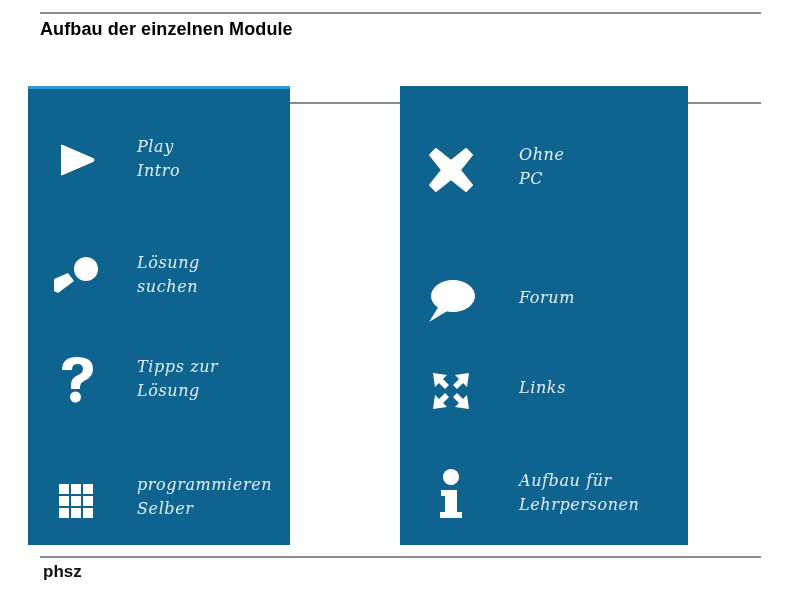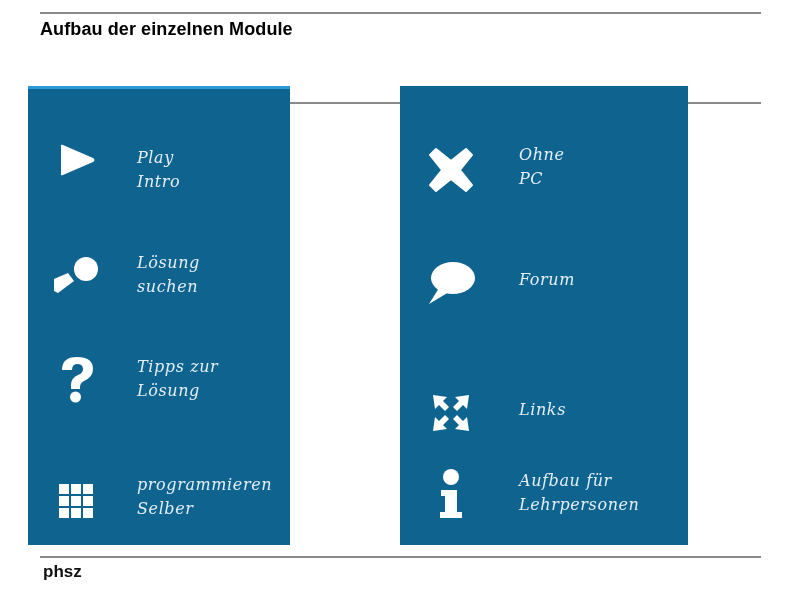--- a/index.html
+++ b/index.html
@@ -42,21 +42,21 @@
 <div class="hline" style="left:290px; top:102px; width:471px;"></div>
 
 <div class="panel left">
 
   <div class="item" style="top:40px;">
     <div class="icon" style="left:22px; top:6px;">
       <svg width="40" height="34" viewBox="0 0 40 34">
           <path d="M4 3 Q3 1 6 2 L36 15 Q39 17 36 19 L6 32 Q3 33 4 31 Z" fill="#fff"></path>
         </svg>
     </div>
-    <div class="label" style="left:109px; top:6px;margin-top:11px;">
+    <div class="label" style="left:109px; top:6px;">
       <span>Play</span>
       <span>Intro</span>
     </div>
   </div>
 
   <div class="item" style="top:156px;">
     <div class="icon" style="left:22px; top:6px;">
       <svg width="50" height="42" viewBox="0 0 50 42">
           <circle cx="34" cy="14" r="12" fill="#fff"></circle>
           <path d="M2 24 L16 18 L22 26 L6 38 L2 36 Z" fill="#fff"></path>
@@ -109,33 +109,33 @@
       <svg width="46" height="46" viewBox="0 0 46 46">
           <path d="M8 2 L23 14 L38 2 L44 8 L32 23 L44 38 L38 44 L23 32 L8 44 L2 38 L14 23 L2 8 Z" fill="#fff" stroke="#fff" stroke-width="2" stroke-linejoin="round"></path>
         </svg>
     </div>
     <div class="label" style="left:119px; top:4px;">
       <span>Ohne</span>
       <span>PC</span>
     </div>
   </div>
 
-  <div class="item" style="top:168px;text-align:right;">
+  <div class="item" style="top:186px;text-align:right;">
     <div class="icon" style="left:24px; top:4px;">
       <svg width="52" height="46" viewBox="0 0 52 46">
           <ellipse cx="28" cy="18" rx="22" ry="16" fill="#fff"></ellipse>
           <path d="M14 28 L4 44 L24 32 Z" fill="#fff"></path>
         </svg>
     </div>
     <div class="label" style="left:119px; top:14px;">
       <span>Forum</span>
     </div>
   </div>
 
-  <div class="item" style="top:298px;">
+  <div class="item" style="top:276px;">
     <div class="icon" style="left:24px; top:4px;">
       <svg width="44" height="44" viewBox="0 0 44 44" fill="#fff">
         <path d="M4 4 L18 6 L14 10 L20 16 L16 20 L10 14 L6 18 Z"></path>
         <path d="M40 4 L38 18 L34 14 L28 20 L24 16 L30 10 L26 6 Z"></path>
         <path d="M4 40 L6 26 L10 30 L16 24 L20 28 L14 34 L18 38 Z"></path>
         <path d="M40 40 L26 38 L30 34 L24 28 L28 24 L34 30 L38 26 Z"></path>
       </svg>
     </div>
     <div class="label" style="left:119px; top:14px;">
       <span>Links</span>

